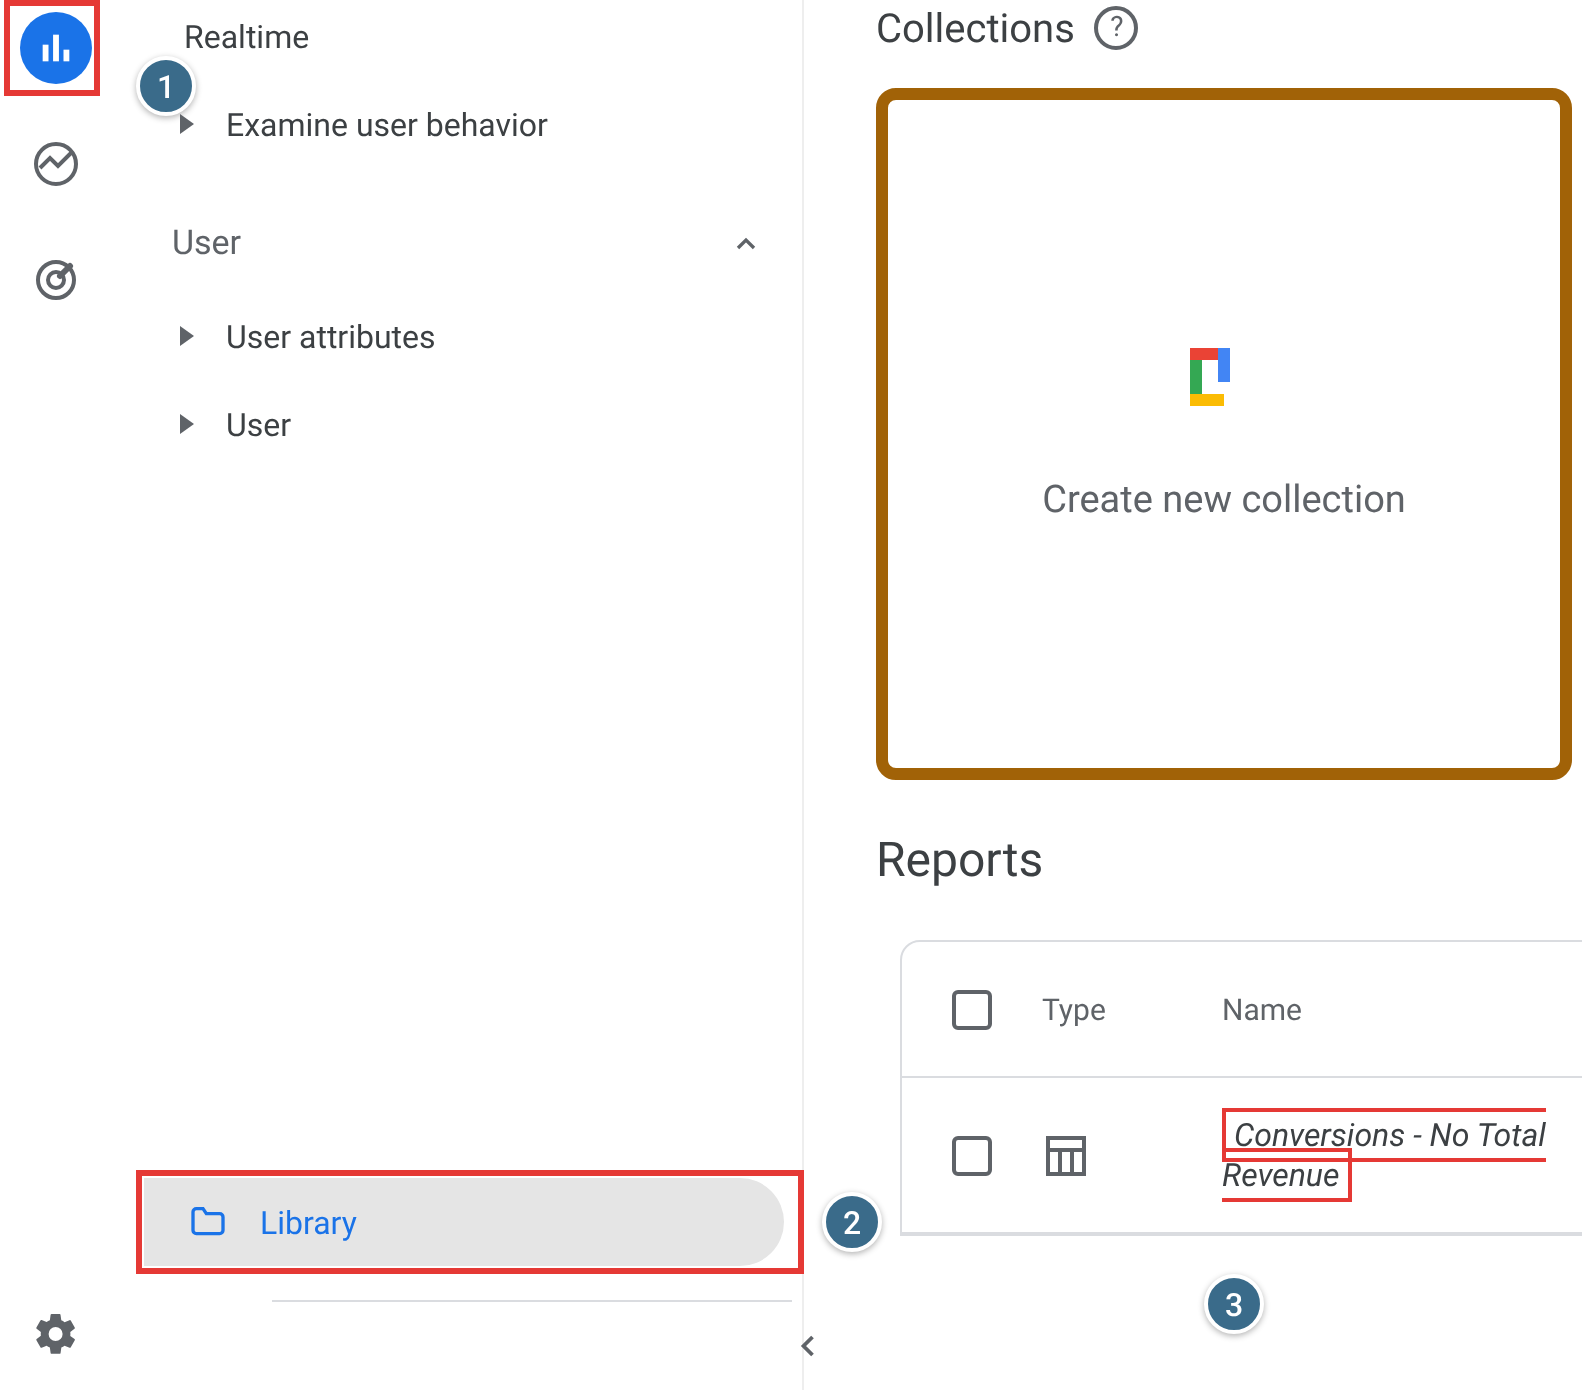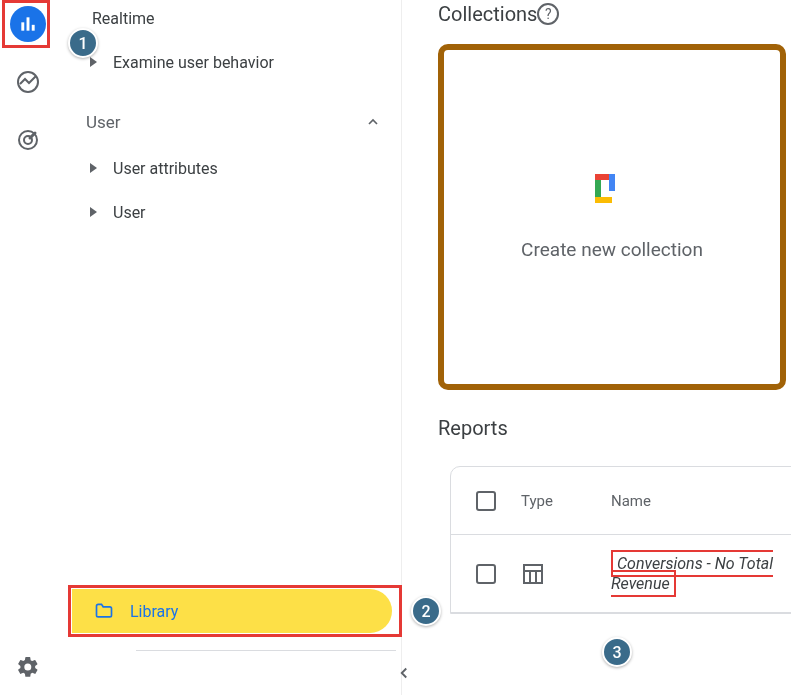--- a/index.html
+++ b/index.html
@@ -83,21 +83,21 @@
     border-left:7px solid #5f6368;
   }
   .collapse-btn {
     position:absolute; left: 330px; bottom: 10px;
     width:24px; height:24px; display:flex; align-items:center; justify-content:center;
     color:#5f6368; cursor:pointer;
   }
   .library-row {
     position:absolute; left:10px; top:589px;
     width: 320px; height:44px;
-    background: #fde047;
+    background: #e5e5e5;
     border-radius: 0 22px 22px 0;
     display:flex; align-items:center;
     padding-left: 22px;
     gap:16px;
     color:#1a73e8;
     font-size:16px;
     cursor:pointer;
   }
   .library-redbox {
     position:absolute;
@@ -121,20 +121,21 @@
     box-shadow: 0 1px 3px rgba(0,0,0,0.3);
     pointer-events:none;
   }
   .main {
     position:absolute; left: 438px; top:0;
     width: 353px; height:695px;
   }
   .section-title {
     display:flex; align-items:center;
     font-size:20px; color:#3c4043;
+    gap:10px;
     margin-top: 2px;
     margin-bottom: 18px;
   }
   .help-circle {
     width:22px; height:22px; border:2px solid #5f6368; border-radius:50%;
     display:flex; align-items:center; justify-content:center;
     font-size:14px; color:#5f6368;
   }
   .collection-card {
     border:6px solid #a16207;
@@ -150,21 +151,21 @@
   }
   .plus-icon .arm {
     position:absolute; background:#4285f4;
     width:6px; height:17px; left:14px; top:0;
   }
   .plus-icon .armR { background:#ea4335; width:17px; height:6px; left:17px; top:14px;}
   .plus-icon .armB { background:#34a853; width:6px; height:17px; left:14px; top:17px;}
   .plus-icon .armL { background:#fbbc04; width:17px; height:6px; left:0; top:14px;}
   .create-label { font-size:19px; color:#5f6368; }
   .reports-title {
-    font-size:20px; color:#3c4043;
+    font-size:24px; color:#3c4043;
     margin-top: 26px; margin-bottom: 26px;
   }
   .reports-table {
     border:1px solid #dadce0;
     border-top-left-radius:10px;
     width:348px;
     margin-left:12px;
   }
   .table-header, .table-row {
     display:flex; align-items:center;

